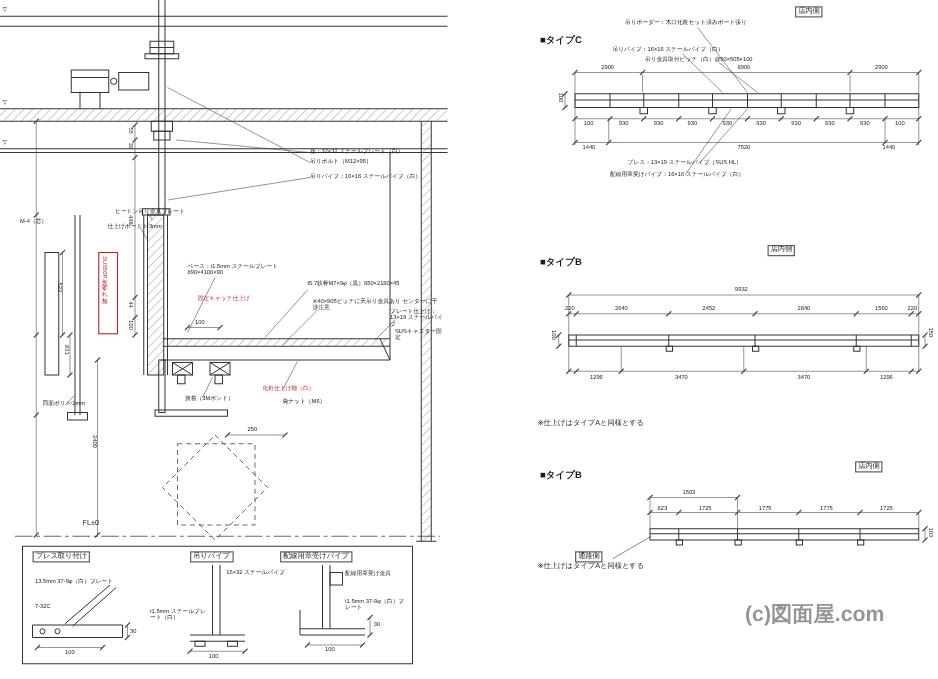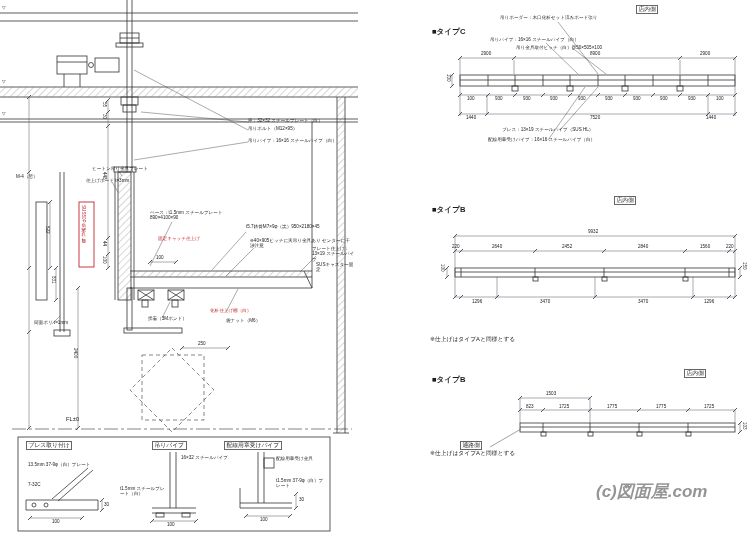--- a/index.html
+++ b/index.html
@@ -9,21 +9,21 @@
   .lbl{position:absolute;white-space:nowrap;line-height:1.15;color:#1c1c1c;}
   .t4{font-size:4.6px;}
   .t5{font-size:5.8px;}
   .t6{font-size:7.6px;font-weight:bold;}
   .wrap{white-space:normal;}
   .vert{writing-mode:vertical-rl;text-orientation:mixed;}
   .red{color:#c1272d;}
   .boxed{border:0.5px solid #666;padding:0 1.5px;background:rgba(255,255,255,.9);}
   .wm-s{position:absolute;font-family:"Liberation Serif","DejaVu Serif",serif;font-size:46px;
         color:#9e9e9e;opacity:.55;letter-spacing:7px;font-weight:bold;}
-  .wm-c{position:absolute;font-size:17px;color:#8a8a8a;opacity:.9;font-weight:bold;font-style:italic;}
+  .wm-c{position:absolute;font-size:17px;color:#8a8a8a;opacity:.9;font-weight:bold;}
 </style>
 </head>
 <body>
 
 <div class="stage">
 
 <svg width="750" height="543" viewBox="0 0 750 543">
   <defs>
     <pattern id="h1" width="5" height="5" patternTransform="rotate(45)" patternUnits="userSpaceOnUse">
       <line x1="0" y1="0" x2="0" y2="5" stroke="#777" stroke-width="0.6"></line>

